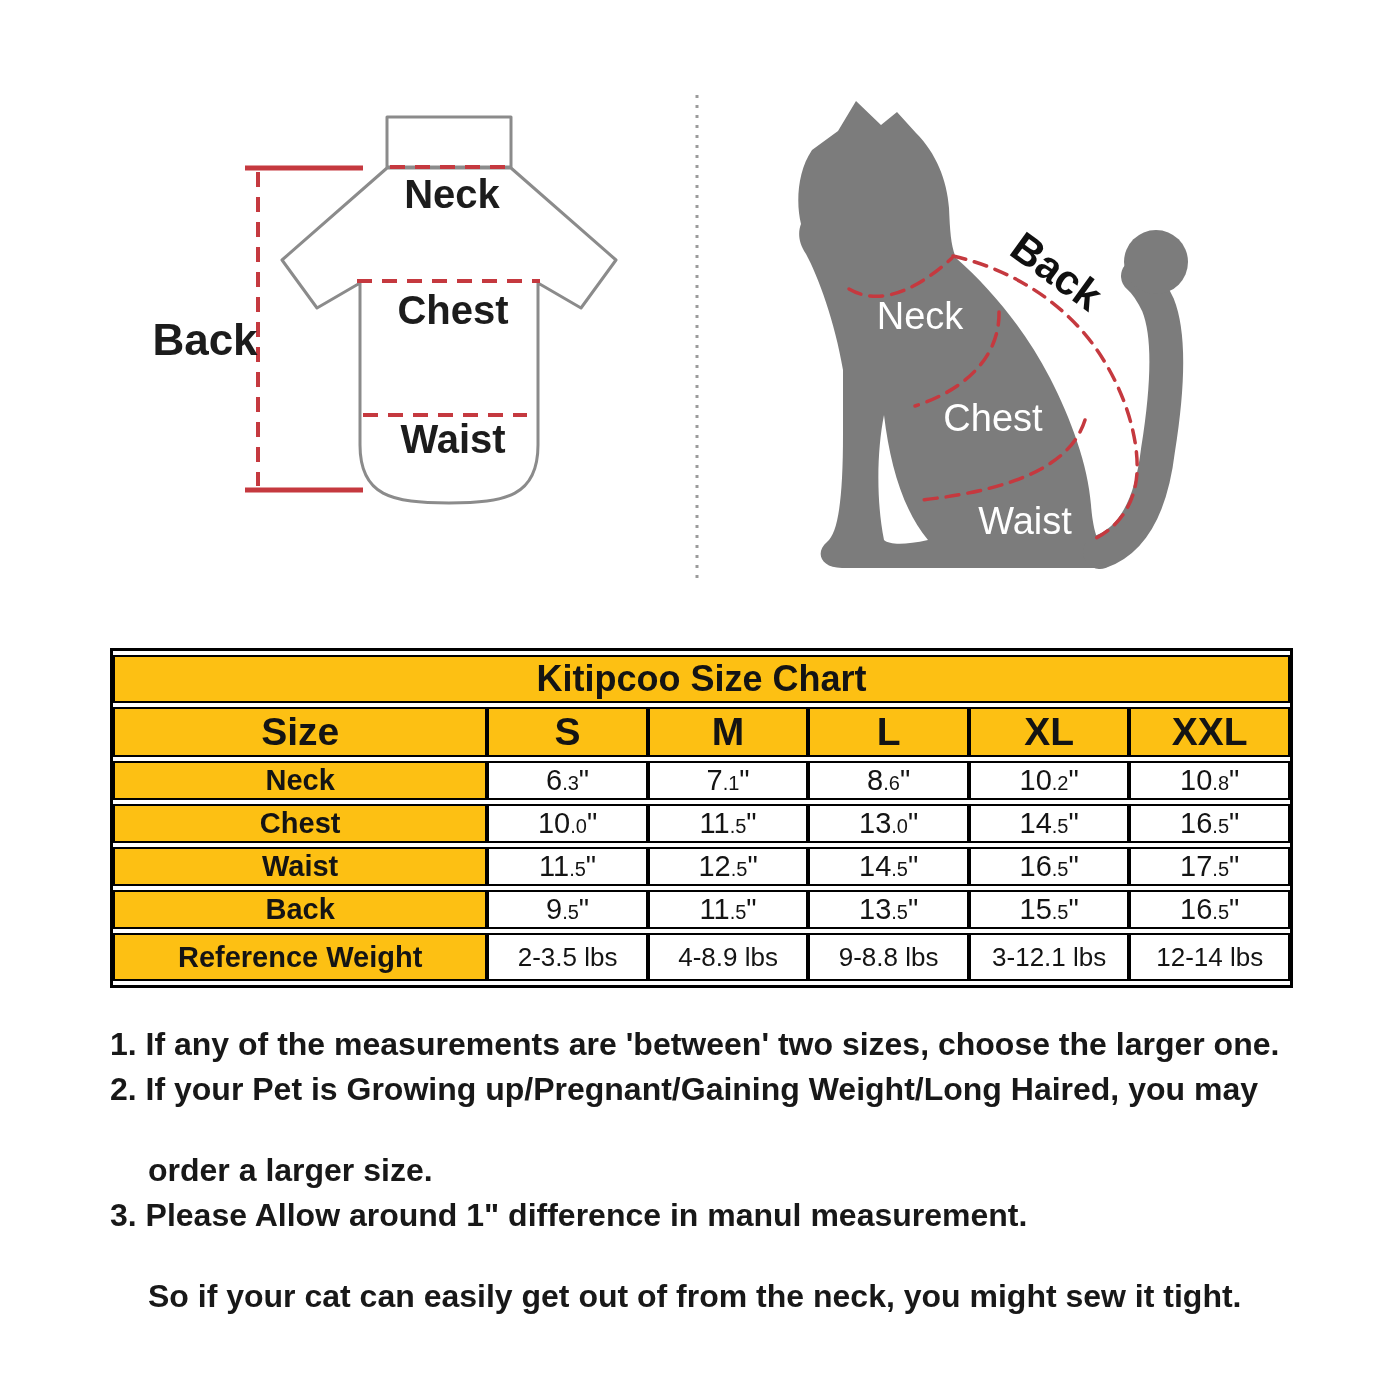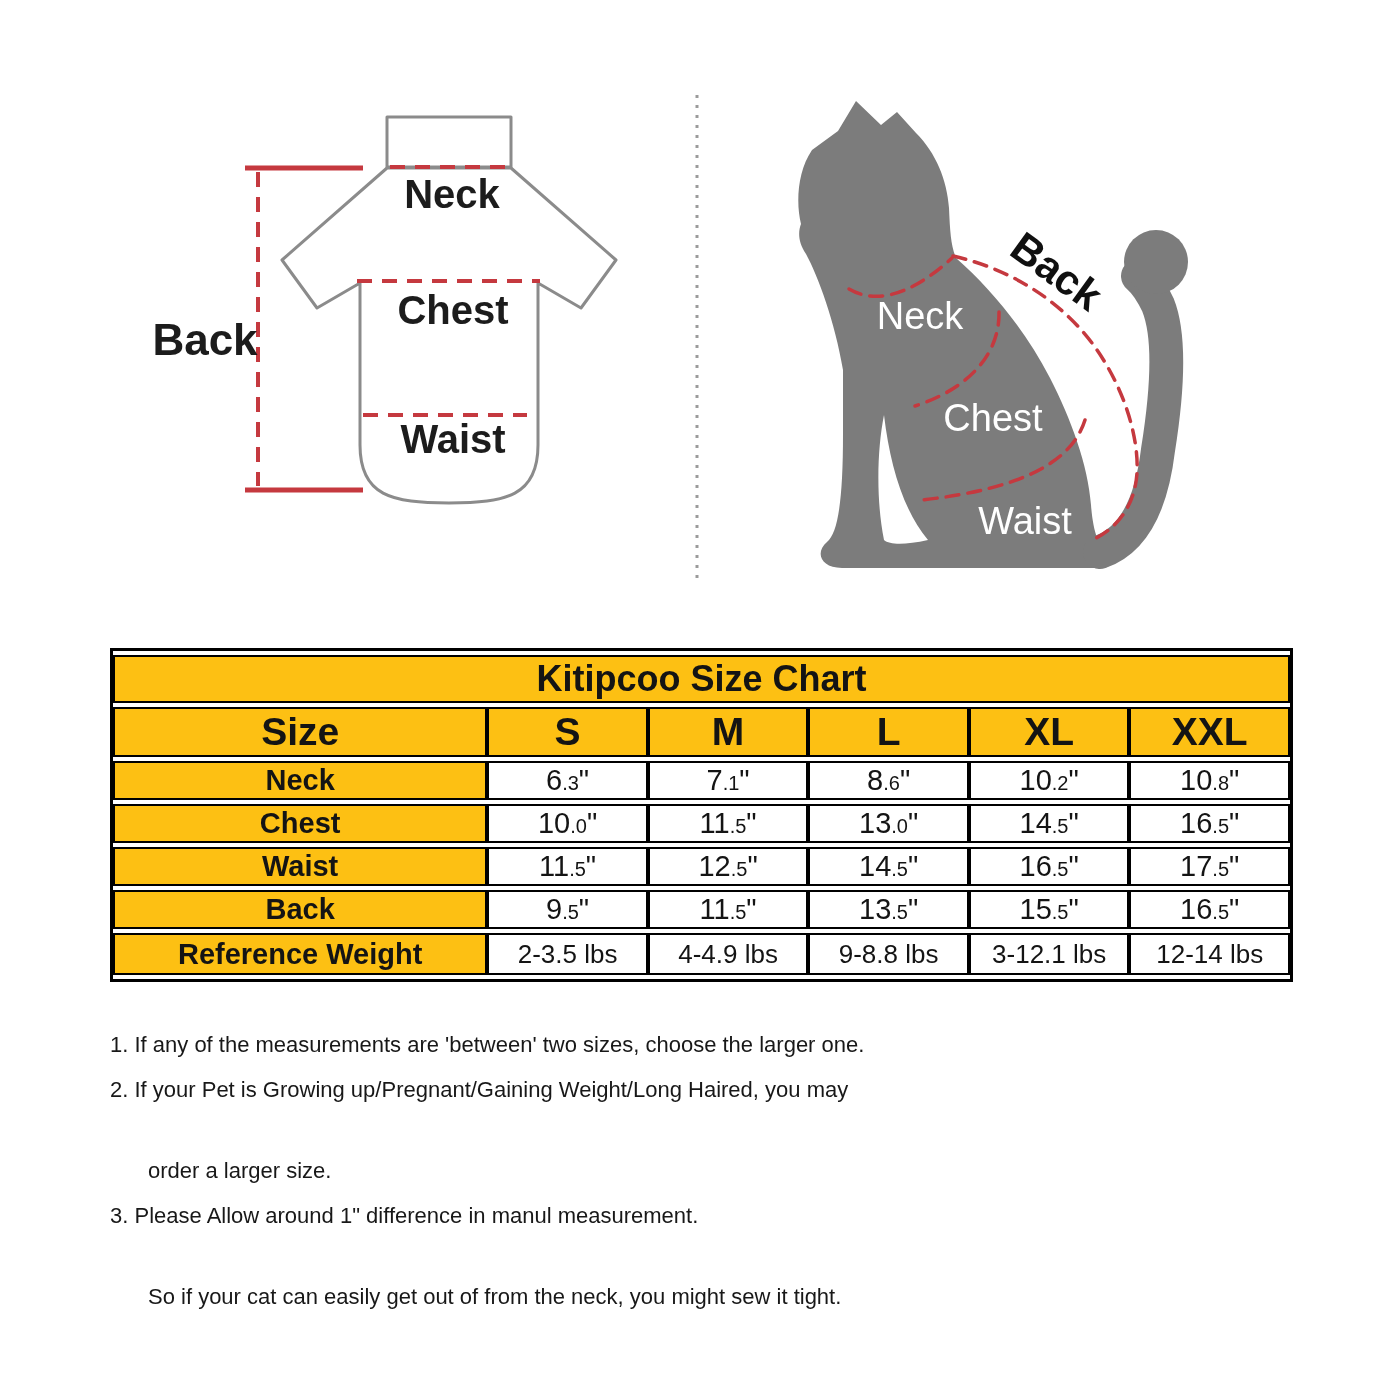--- a/index.html
+++ b/index.html
@@ -34,25 +34,25 @@
   table.size td{
     border:2px solid #000;text-align:center;vertical-align:middle;
     padding:1px 6px;box-sizing:border-box;overflow:hidden;
   }
   td.ylw{background:#fdc013;font-weight:700;}
   td.title-cell{font-size:36px;height:36px;}
   td.head-cell{font-size:39px;height:32px;}
   td.label-cell{font-size:29px;height:38px;}
   td.val{background:#ffffff;font-size:29px;font-weight:400;height:38px;}
   td.val .dec{font-size:20px;}
-  tr.weight td.val{font-size:26px;height:42px;text-align:center;}
+  tr.weight td.val{font-size:26px;height:48px;text-align:center;}
   
   .suggestions{position:absolute;left:110px;top:1022px;width:1190px;color:#181818;}
   .sug-head{font-size:34px;font-weight:400;margin:0 0 15px 0;}
-  .sug-line{font-size:22px;line-height:45px;margin:0;font-weight:400;}
+  .sug-line{font-size:32px;line-height:45px;margin:0;font-weight:700;}
   .sug-line.indent{padding-left:38px;margin-top:36px;}
 </style>
 </head>
 <body>
 
 <svg class="diagram-svg" width="1400" height="630" viewBox="0 0 1400 630">
 
   <g>
     <path class="garment-outline" d="M387,168 L282,260 L317,308 L360,283 L360,445
              C360,496 392,503 449,503 C506,503 538,496 538,445
@@ -160,21 +160,21 @@
           <td class="ylw label-cell">Back</td>
           <td class="val">9<span class="dec">.5</span>"</td>
           <td class="val">11<span class="dec">.5</span>"</td>
           <td class="val">13<span class="dec">.5</span>"</td>
           <td class="val">15<span class="dec">.5</span>"</td>
           <td class="val">16<span class="dec">.5</span>"</td>
         </tr>
         <tr class="weight">
           <td class="ylw label-cell">Reference Weight</td>
           <td class="val">2-3.5 lbs</td>
-          <td class="val">4-4.9 lbs</td>
+          <td class="val">4-8.9 lbs</td>
           <td class="val">9-8.8 lbs</td>
           <td class="val">3-12.1 lbs</td>
           <td class="val">12-14 lbs</td>
         </tr>
       </tbody>
   </table>
 </div>
 
 <div class="suggestions">
   <div>

